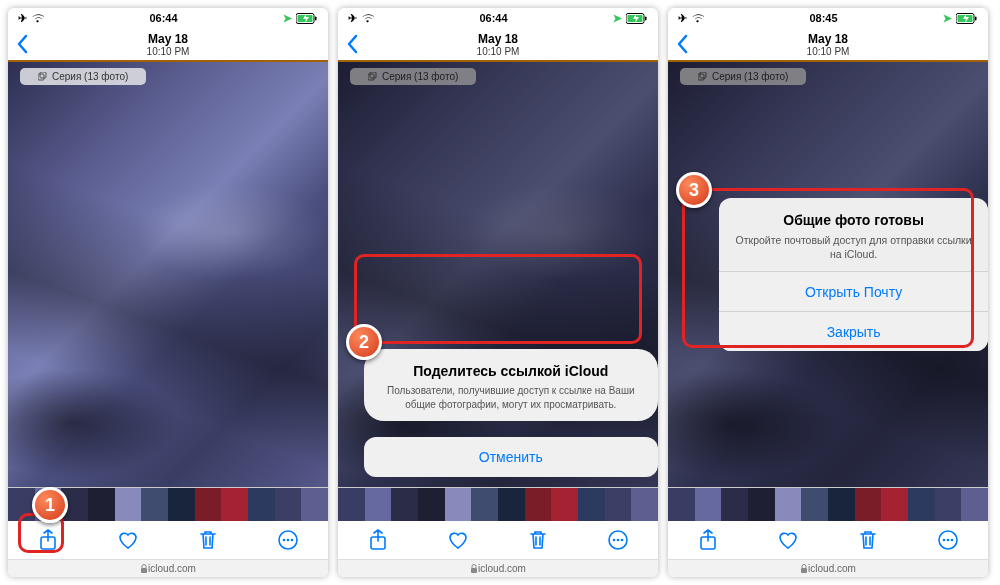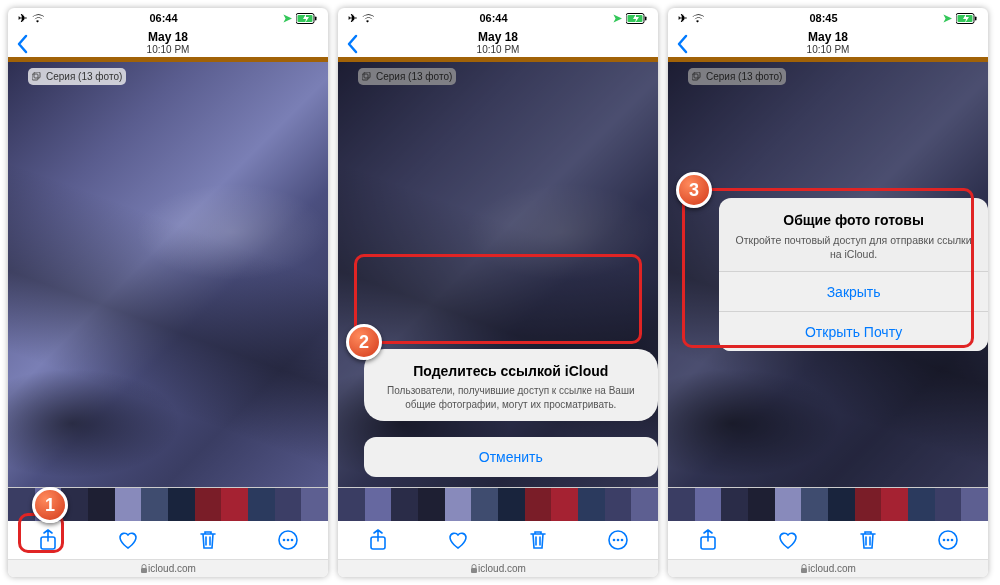--- a/index.html
+++ b/index.html
@@ -1,30 +1,30 @@
 <!DOCTYPE html>
 <html><head>
 <meta charset="utf-8">
 <style>
   *{box-sizing:border-box;margin:0;padding:0;font-family:-apple-system,Helvetica,Arial,sans-serif}
   body{width:1000px;height:585px;background:#fff;overflow:hidden}
   .stage{display:flex;gap:10px;padding:8px;position:relative}
   .phone{width:320px;height:569px;background:#fff;border-radius:6px;box-shadow:0 0 6px rgba(0,0,0,.3);position:relative;overflow:hidden;display:flex;flex-direction:column}
   .statusbar{height:20px;display:flex;align-items:center;justify-content:space-between;padding:0 10px;font-size:11px;font-weight:600}
   .sb-left,.sb-right{display:flex;align-items:center;gap:4px}
-  .navbar{height:34px;display:flex;align-items:center;justify-content:center;position:relative;border-bottom:5px solid #a16207}
+  .navbar{height:34px;display:flex;align-items:center;justify-content:center;position:relative;border-bottom:2px solid #a16207}
   .back{position:absolute;left:8px;top:6px;color:#007aff;font-size:22px}
   .nav-title{text-align:center;font-size:12px;font-weight:600}
   .nav-sub{font-size:10px;font-weight:400;color:#333}
   .photo{flex:1;position:relative;background:linear-gradient(135deg,#2e2f52 0%,#5a5d8f 25%,#7a7fb5 45%,#4b4f7f 60%,#3a3d63 78%,#55588a 100%)}
   .photo::before{content:"";position:absolute;inset:0;background:
     radial-gradient(ellipse 180px 90px at 20% 85%,rgba(0,0,0,.5),transparent 60%),
     radial-gradient(ellipse 160px 80px at 70% 40%,rgba(255,255,255,.18),transparent 60%),
     linear-gradient(200deg,transparent 40%,rgba(0,0,0,.35) 60%,transparent 75%)}
-  .badge{position:absolute;top:6px;left:20px;background:rgba(220,220,225,.9);border-radius:5px;padding:3px 4px;font-size:10px;display:flex;align-items:center;gap:4px;color:#333}
+  .badge{position:absolute;top:6px;left:12px;background:rgba(220,220,225,.9);border-radius:5px;padding:3px 18px;font-size:10px;display:flex;align-items:center;gap:4px;color:#333}
   .thumbs{height:34px;display:flex;border-top:1px solid #ccc}
   .th{flex:1;height:100%}
   .toolbar{height:38px;display:flex;align-items:center;justify-content:space-around;color:#007aff}
   .tbtn{width:26px;height:26px;display:flex;align-items:center;justify-content:center}
   .urlbar{height:18px;background:#f2f2f2;border-top:1px solid #ddd;display:flex;align-items:center;justify-content:center;font-size:10px;color:#666}
   
   .overlay{position:absolute;inset:0;background:rgba(0,0,0,.38);display:flex;align-items:flex-end;justify-content:flex-end;z-index:5}
   .overlay.center{align-items:center}
   .sheet{width:92%;margin-bottom:10px}
   .card{background:#f0f0f0;border-radius:20px;overflow:hidden}
@@ -288,22 +288,22 @@
             <rect x="2" y="0" width="6" height="6" rx="1" fill="none" stroke="#555"></rect>
           </svg>
           <span>Серия (13 фото)</span>
         </div>
       <div class="overlay center">
         <div class="alert">
           <div class="card-header">
             <div class="card-title">Общие фото готовы</div>
             <div class="card-sub">Откройте почтовый доступ для отправки ссылки на iCloud.</div>
           </div>
+          <div class="card-btn">Открыть Почту</div>
           <div class="card-btn">Закрыть</div>
-          <div class="card-btn">Открыть Почту</div>
         </div>
       </div>
     </div>
     <div class="thumbs">
         <div class="th" style="background: rgb(58, 61, 99);"></div>
         <div class="th" style="background: rgb(102, 104, 160);"></div>
         <div class="th" style="background: rgb(42, 44, 72);"></div>
         <div class="th" style="background: rgb(30, 31, 51);"></div>
         <div class="th" style="background: rgb(136, 138, 187);"></div>
         <div class="th" style="background: rgb(63, 76, 111);"></div>

